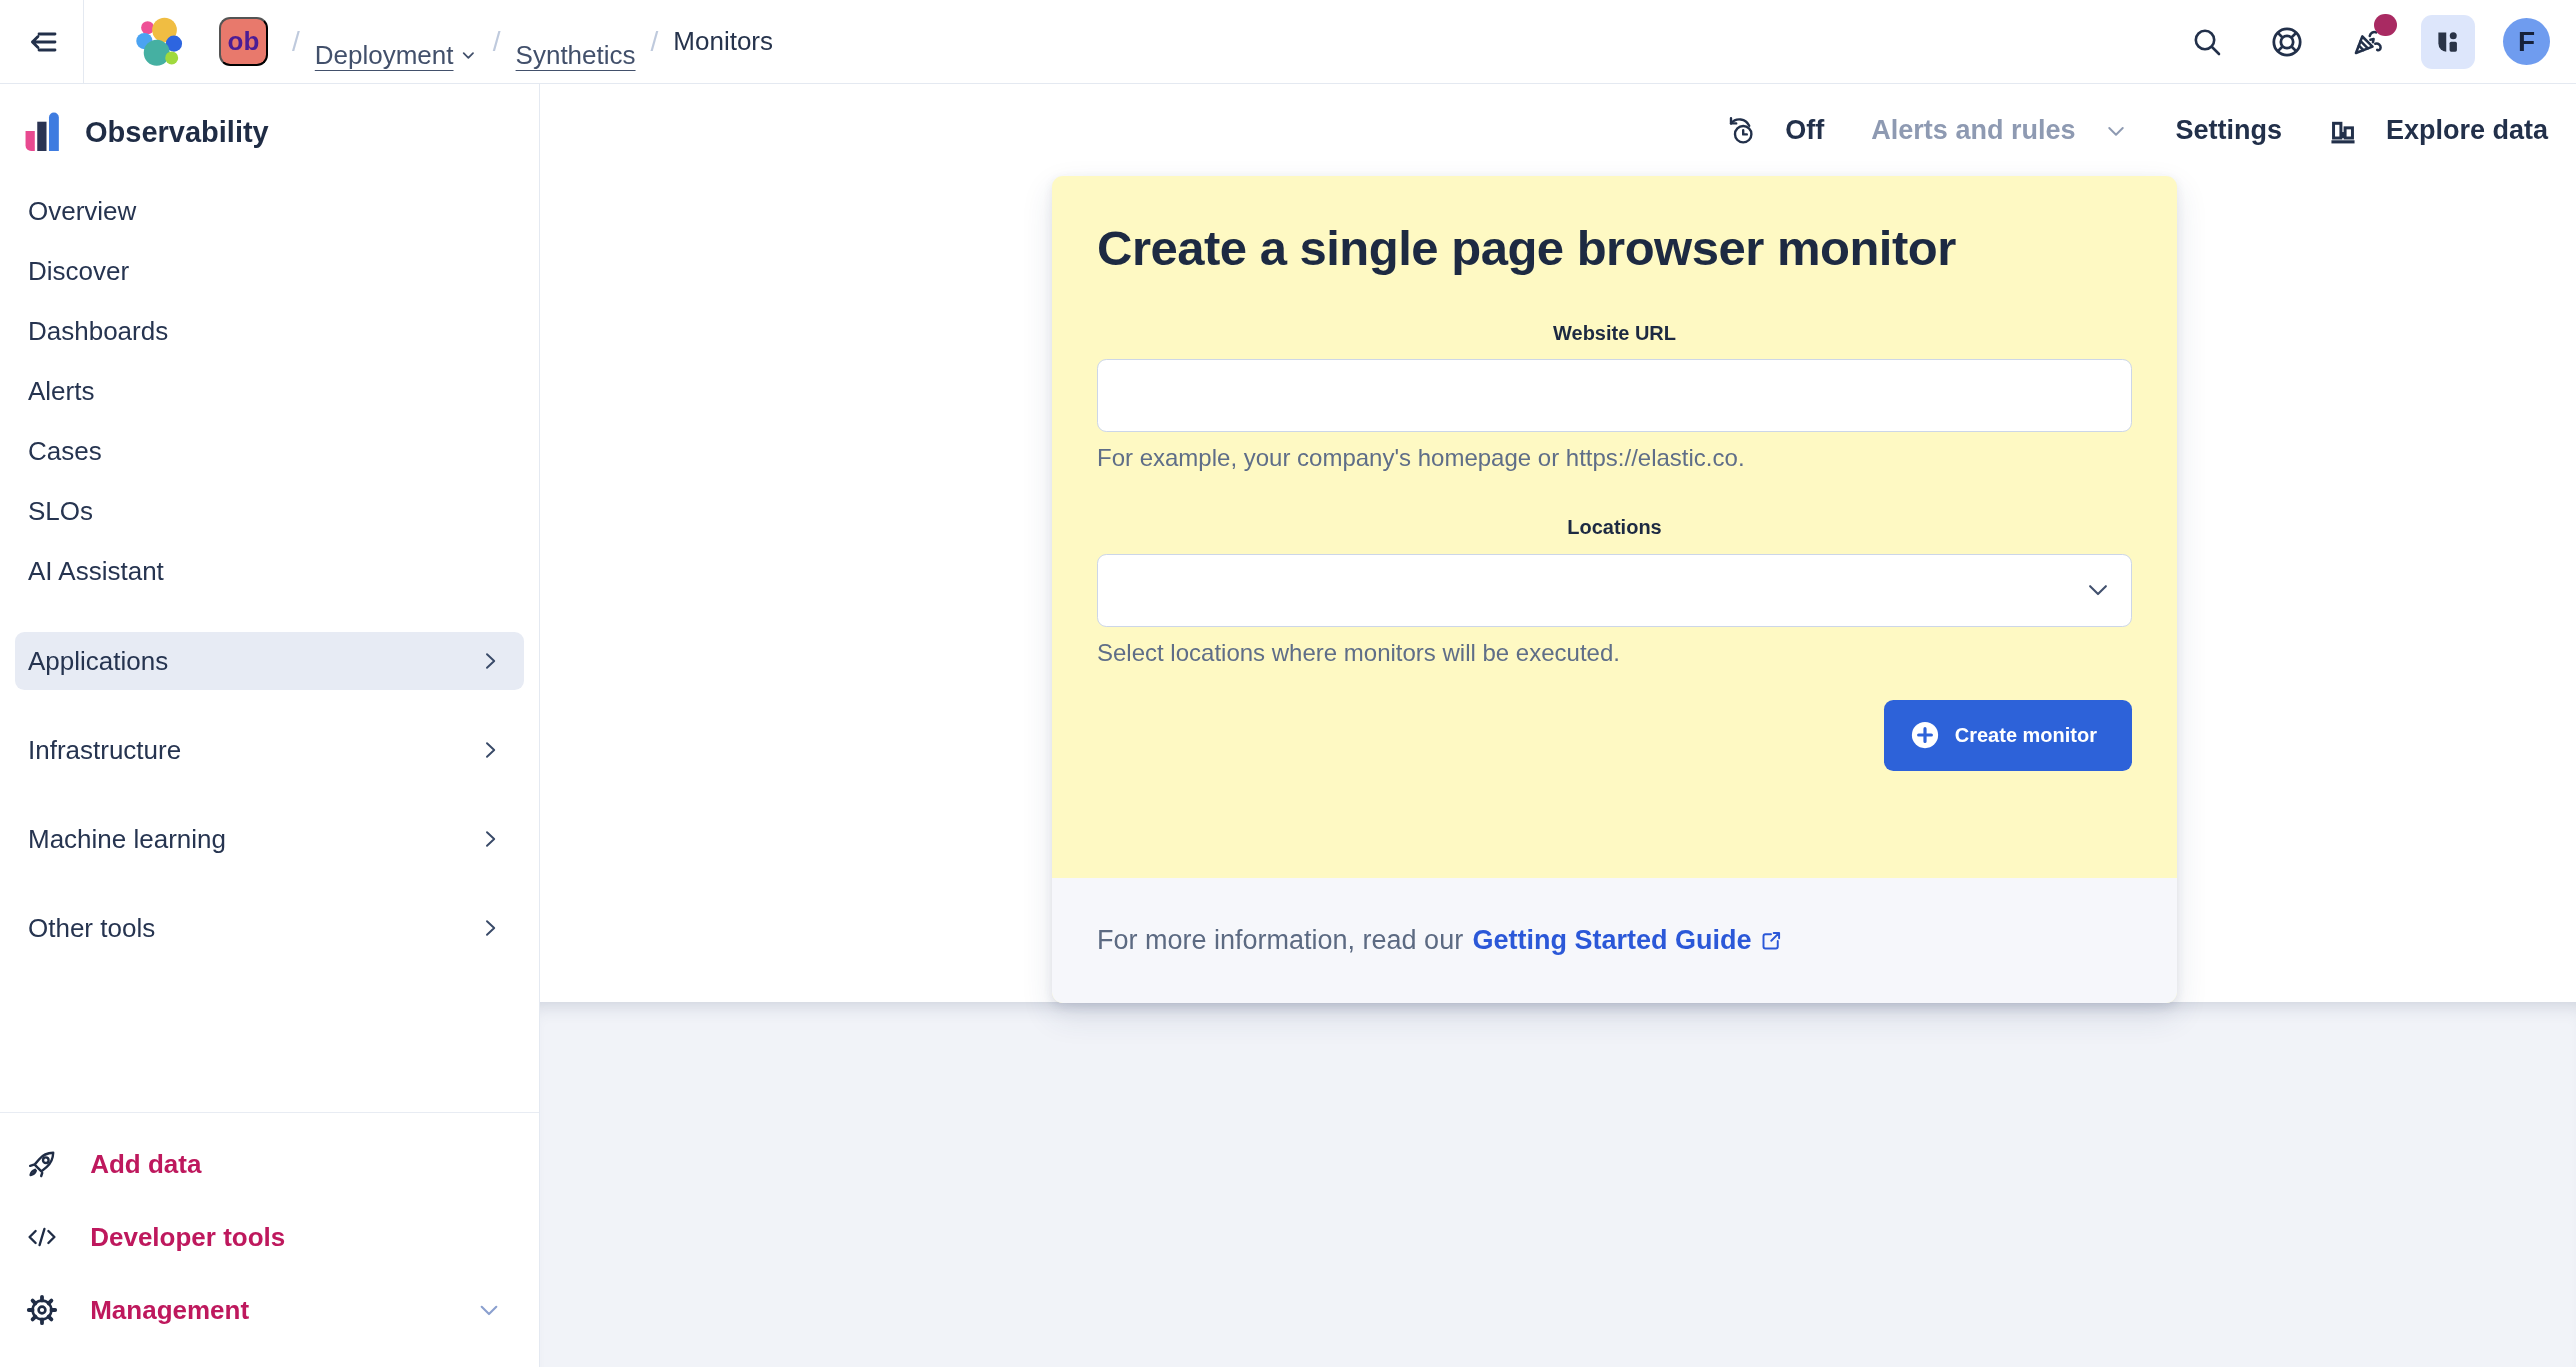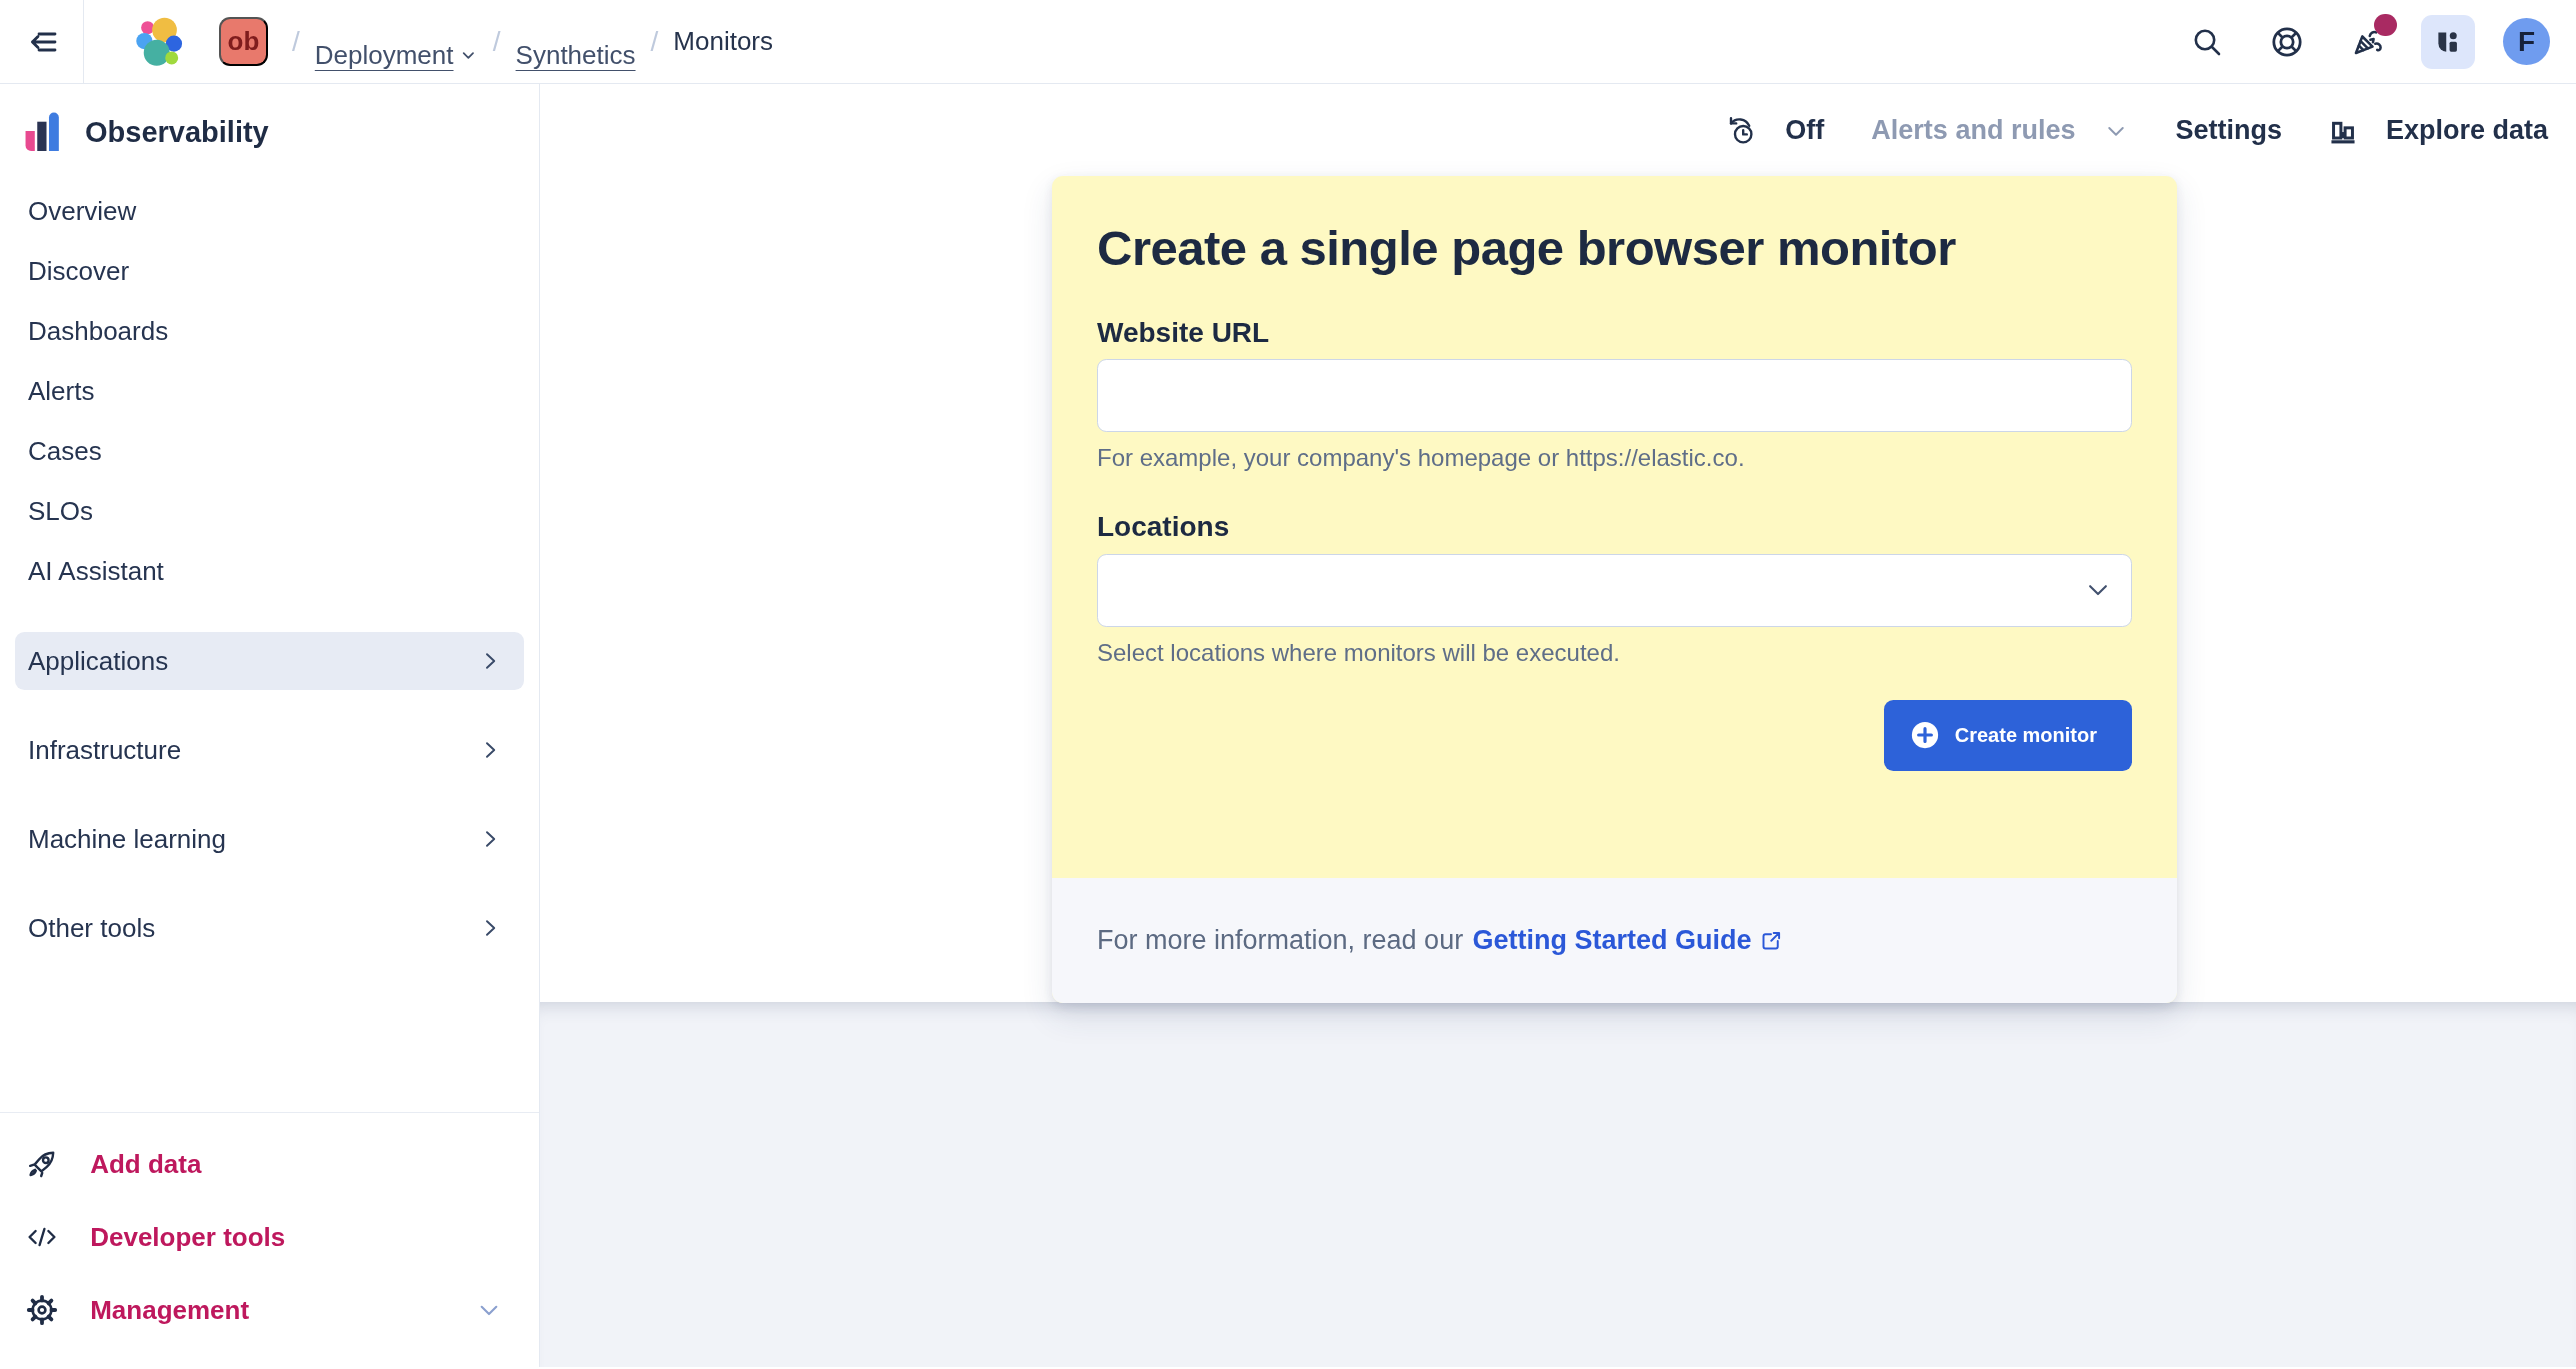--- a/index.html
+++ b/index.html
@@ -4,21 +4,21 @@
 <style>
   * { box-sizing: border-box; margin: 0; padding: 0; }
   html,body { margin:0; background:#fff; }
   body { font-family: "Liberation Sans", sans-serif; color:#22304a; }
   .app { position:relative; width:2576px; height:1369px; overflow:hidden; background:#fff; }
 
   
   .topbar { position:relative; height:84px; border-bottom:1.9px solid #e4e9f1; display:flex; align-items:center; background:#fff; }
   .collapse-btn { width:84px; height:100%; border:none; background:transparent; border-right:1.9px solid #e4e9f1; display:flex; align-items:center; justify-content:center; cursor:pointer; }
   .brand { display:flex; align-items:center; margin-left:49px; gap:34px; }
-  .space-badge { width:49px; height:49px; border-radius:11.2px; background:#e8796c; color:#7f1d1d; font-size:26px; font-weight:600; display:flex; align-items:center; justify-content:center; }
+  .space-badge { width:49px; height:49px; border-radius:11.2px; background:#e8796c; color:#4c1d95; font-size:26px; font-weight:600; display:flex; align-items:center; justify-content:center; }
   .breadcrumbs { display:flex; align-items:center; margin-left:24px; gap:15px; font-size:26px; }
   .breadcrumbs .sep { color:#bfcadd; font-size:28px; }
   .breadcrumbs a { color:#42506b; text-decoration:underline; text-underline-offset:5.6px; text-decoration-thickness:1.4px; cursor:pointer; display:flex; align-items:center; gap:5.6px;margin-top:28px; }
   .breadcrumbs .current { color:#26334c; }
   .top-actions { margin-left:auto; display:flex; align-items:center; gap:28px; padding-right:26px; }
   .icon-btn { position:relative; width:52px; height:52px; border:none; background:transparent; display:flex; align-items:center; justify-content:center; cursor:pointer; border-radius:11.2px; }
   .icon-btn.apps { background:#dde6fb; width:54px; height:54px; }
   .news-dot { position:absolute; top:-1.9px; right:-3.7px; width:22.4px; height:22.4px; border-radius:50%; background:#a92a62; }
   .avatar { width:47px; height:47px; border-radius:50%; background:#6f9cef; color:#16213a; font-size:28px; font-weight:600; display:flex; align-items:center; justify-content:center; border:none; cursor:pointer; }
 
@@ -47,21 +47,21 @@
   .lower { position:absolute; top:918px; left:0; right:0; bottom:0; background:#f1f3f8; box-shadow: inset 0 17px 18.7px -15px rgba(55,70,105,.22); }
 
   
   .card { position:absolute; left:512px; top:92px; width:1125px; height:827px; background:#fef9c3; border-radius:11.2px; display:flex; flex-direction:column; box-shadow:0 3.7px 9.3px rgba(45,60,95,.10), 0 13px 32px rgba(45,60,95,.12); z-index:2; }
   .card-body { flex:1; padding:43px 45px 0; overflow:hidden; }
   .card-title { font-size:49px; line-height:58px; font-weight:700; color:#1d2a42; letter-spacing:-0.5px; }
   .card-sub { margin-top:34px; font-size:28px; line-height:37px; color:#5c6a82; }
   .card-sub a { color:#2b58d8; font-weight:600; text-decoration:none; cursor:pointer; }
   .form-row { margin-top:41px; }
   .form-row + .form-row { margin-top:39px; }
-  .form-label { display:block; font-size:28px; line-height:30px; font-weight:700; color:#1d2a42; margin-bottom:11.2px; }
+  .form-label { display:block; font-size:20px; line-height:30px; font-weight:700; color:#1d2a42; margin-bottom:11.2px;text-align:center; }
   .text-input, .select-box { width:100%; height:73px; border:1.9px solid #ccd6e8; border-radius:9.3px; background:#fff; font-family:inherit; font-size:26px; color:#22304a; padding:0 22.4px; }
   .select-wrap { position:relative; }
   .select-box { display:flex; align-items:center; cursor:pointer; }
   .select-chevron { position:absolute; right:20.5px; top:22.4px; }
   .form-help { margin-top:11.2px; font-size:24px; line-height:30px; color:#5f6e88; }
   .btn-row { margin-top:32px; display:flex; justify-content:flex-end; }
   .primary-btn { display:flex; align-items:center; gap:15px; height:71px; padding:0 35px 0 26px; background:#2d62d9; color:#fff; border:none; border-radius:9.3px; font-family:inherit; font-size:20px; font-weight:600; cursor:pointer; }
   .card-footer { height:125px; flex:none; background:#f6f7fb; border-radius:0 0 11.2px 11.2px; display:flex; align-items:center; padding:0 45px; font-size:27px; color:#5c6a82; gap:9.3px; }
   .card-footer a { color:#2b58d8; font-weight:700; text-decoration:none; display:flex; align-items:center; gap:7.5px; cursor:pointer; }
 

